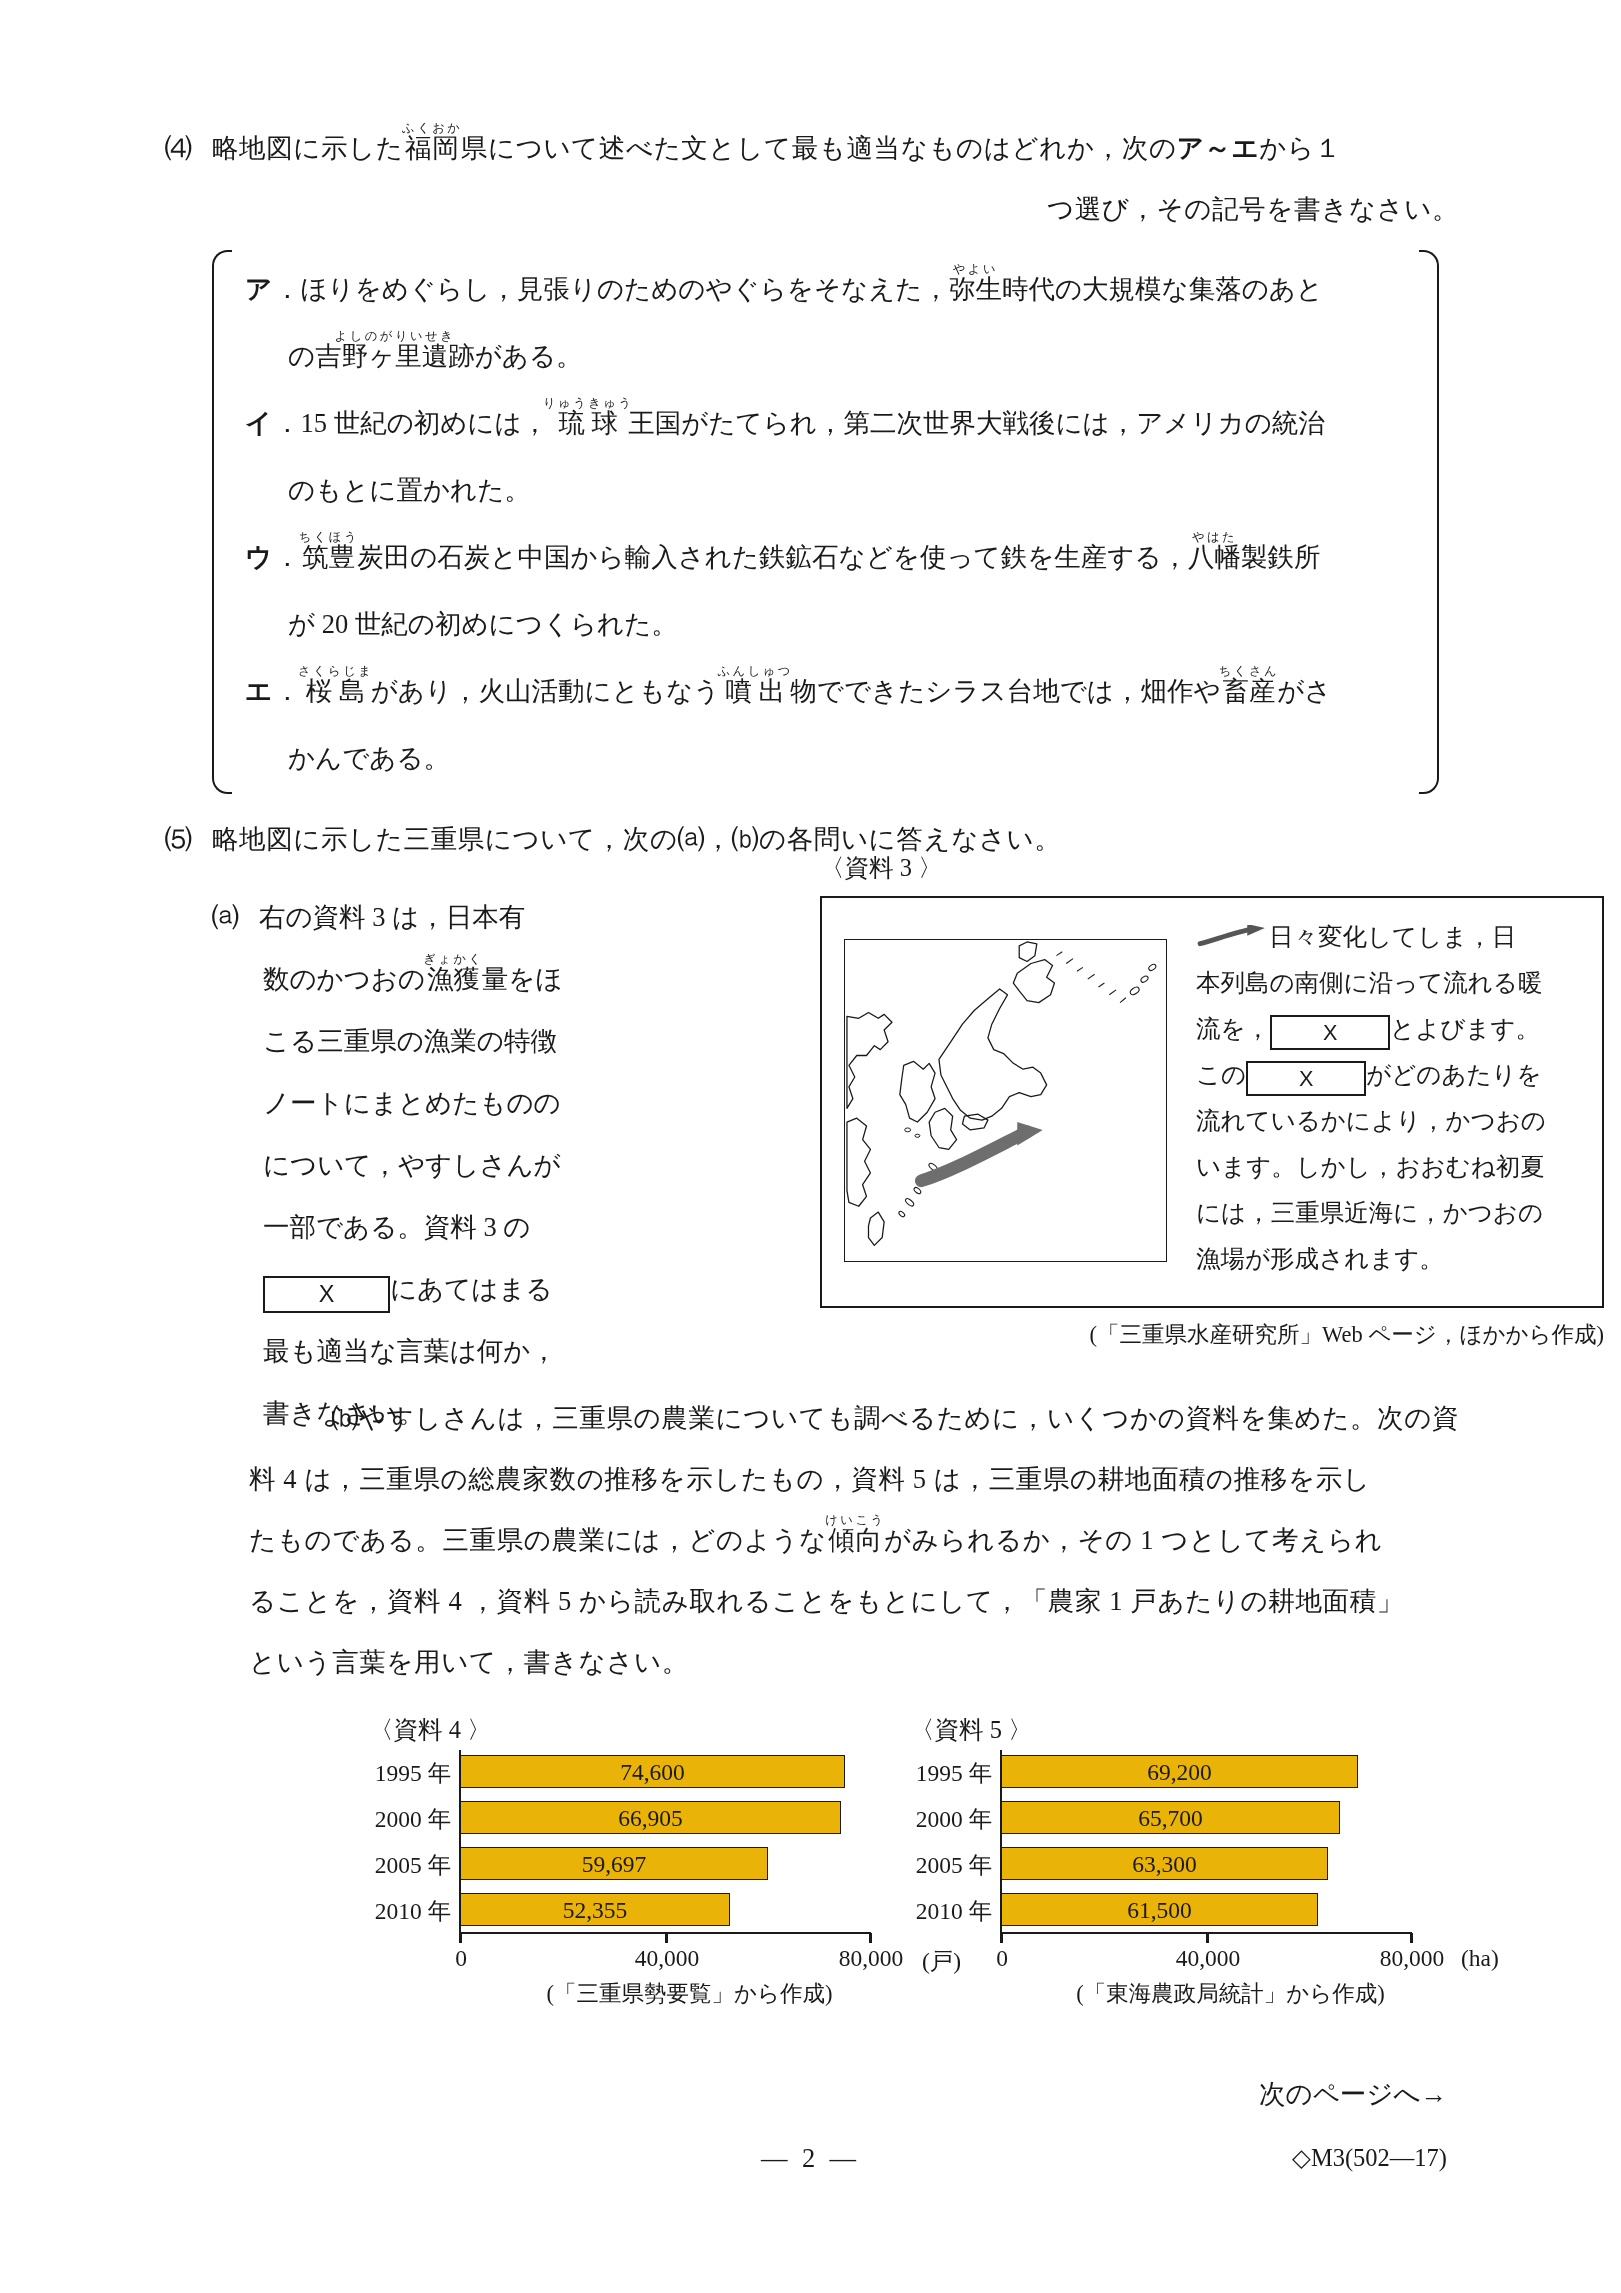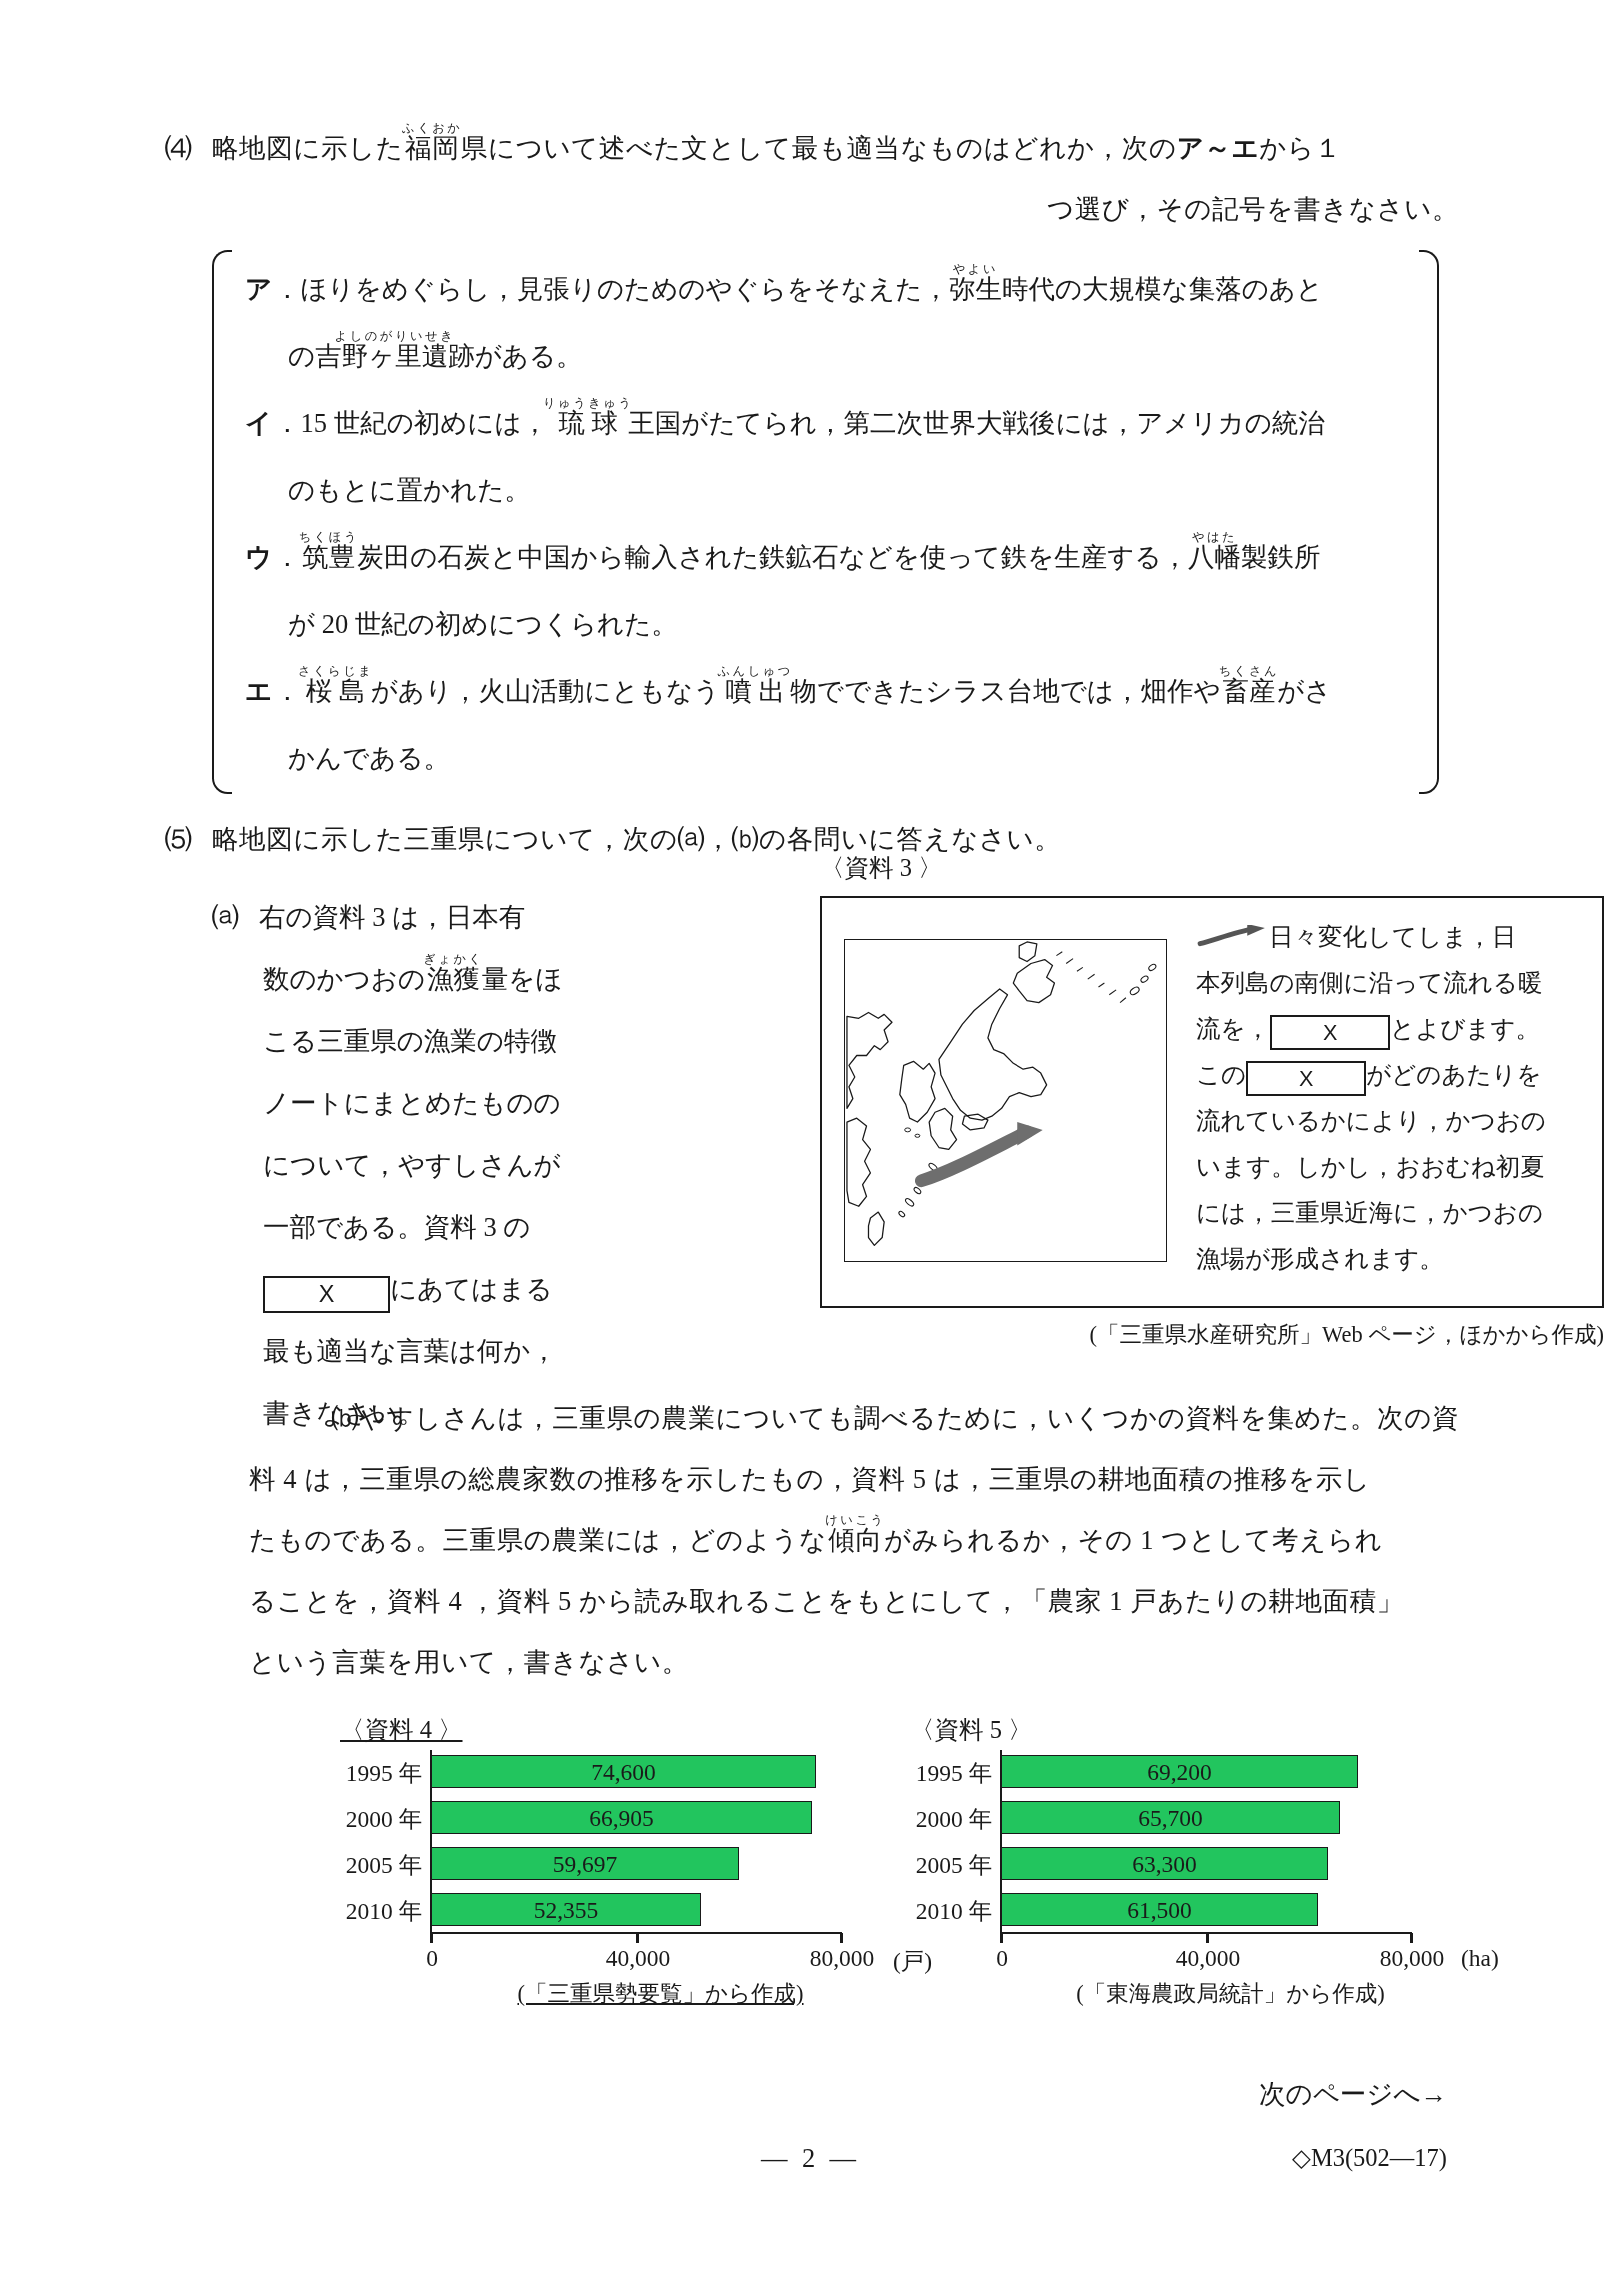--- a/index.html
+++ b/index.html
@@ -164,21 +164,21 @@
   .charts {
     position: relative;
     margin-top: 19.6px;
     height: 284px;
   }
   .chart {
     position: absolute;
     top: 0;
     width: 588px;
   }
-  .chart.c4 { left: 175px; text-decoration: underline; }
+  .chart.c4 { left: 204px; }
   .chart.c5 { left: 745px; }
   .chart-title { font-size: 24.5px; margin-bottom: 3.9px; }
   .plot {
     position: relative;
     height: 182px;
     margin-left: 90px;
     width: 412px;
     border-left: 2.5px solid #1a1a1a;
   }
   .row {
@@ -194,21 +194,21 @@
     font-size: 23.5px;
     white-space: nowrap;
   }
   .bar {
     position: absolute;
     left: 0;
     top: 5.9px;
     height: 33px;
     border: 1.6px solid #1a1a1a;
     border-left: none;
-    background: #22c55e;
+    background: #eab308;
     box-sizing: border-box;
   }
   .bar span {
     position: absolute;
     left: 0; right: 0;
     top: 50%;
     transform: translateY(-50%);
     text-align: center;
     font-size: 23.5px;
   }

